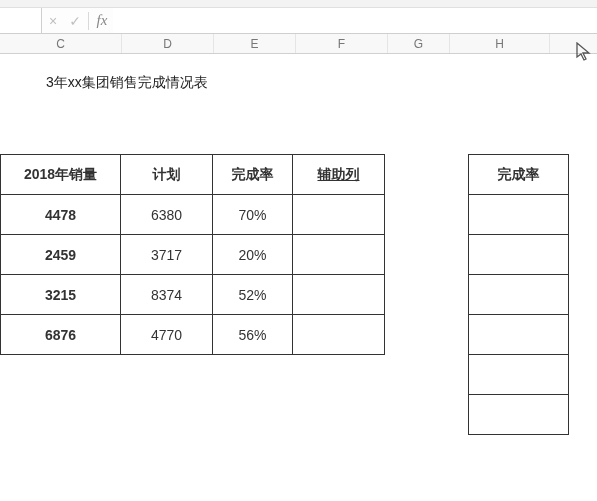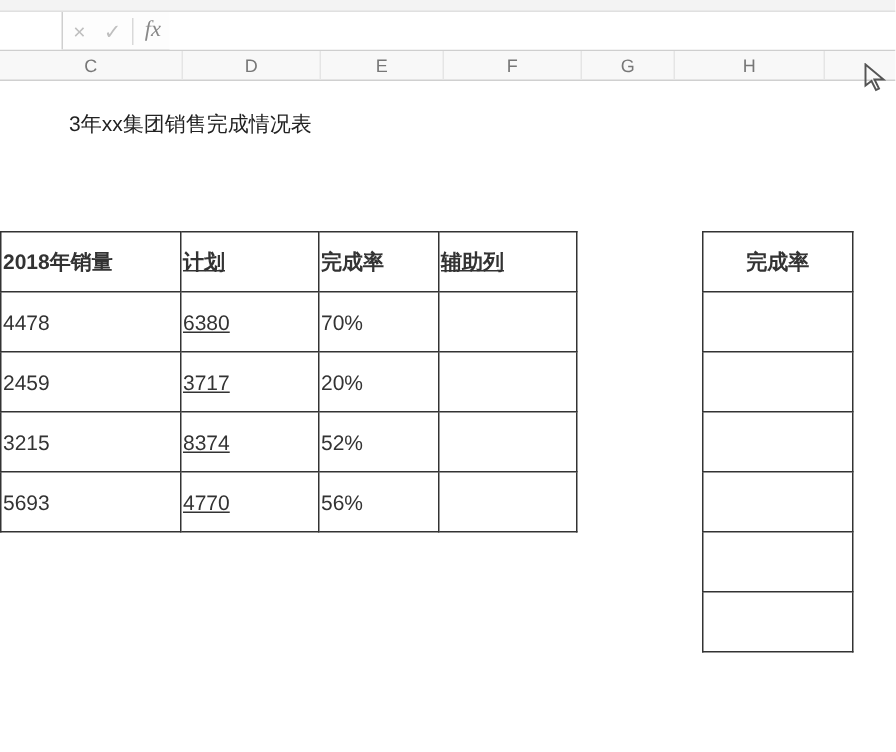--- a/index.html
+++ b/index.html
@@ -74,27 +74,27 @@
   }
   table.data {
     position:absolute;
     left: 0;
     top: 100px;
     border-collapse: collapse;
   }
   table.data th, table.data td {
     border: 1px solid #333;
     height: 40px;
-    text-align: left;
+    text-align: center;
     font-size: 14px;
   }
   table.data th { font-weight: bold; }
-  table.data td.bold { font-weight: normal; }
+  table.data td.bold { font-weight: bold; }
   .c-saleyear { width: 120px; }
-  .c-plan     { width: 92px; text-decoration: underline; }
+  .c-plan     { width: 92px; }
   .c-rate     { width: 80px; }
   .c-aux      { width: 92px; text-decoration: underline; }
   table.side {
     position:absolute;
     left: 468px;
     top: 100px;
     border-collapse: collapse;
   }
   table.side th, table.side td {
     border: 1px solid #333;
@@ -160,21 +160,21 @@
           <td class="c-rate">20%</td>
           <td class="c-aux"></td>
         </tr>
         <tr>
           <td class="bold c-saleyear">3215</td>
           <td class="c-plan">8374</td>
           <td class="c-rate">52%</td>
           <td class="c-aux"></td>
         </tr>
         <tr>
-          <td class="bold c-saleyear">5693</td>
+          <td class="bold c-saleyear">6876</td>
           <td class="c-plan">4770</td>
           <td class="c-rate">56%</td>
           <td class="c-aux"></td>
         </tr>
       </tbody>
   </table>
 
   <table class="side">
     <thead>
       <tr>

